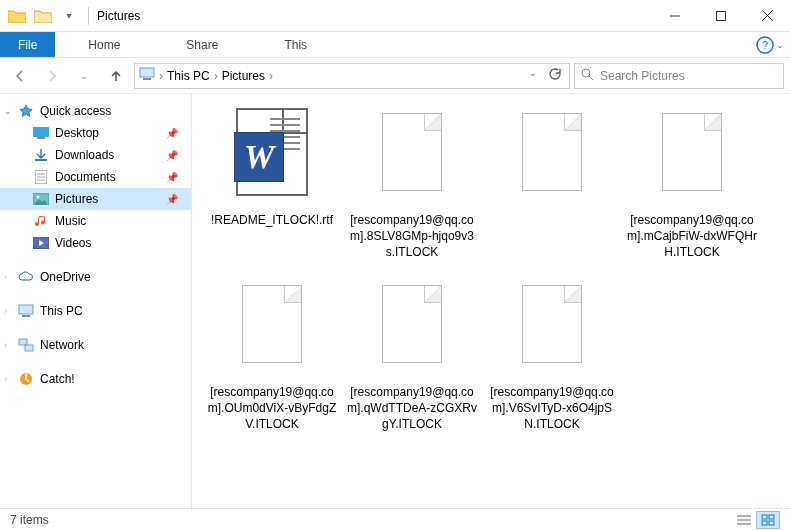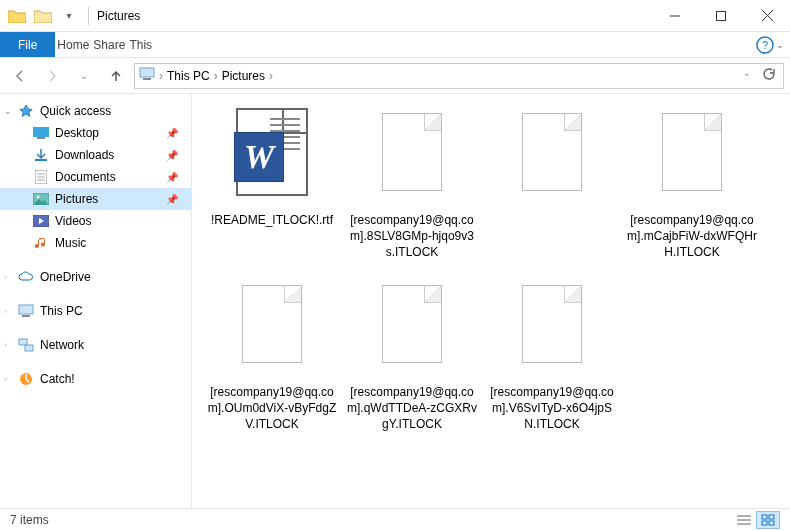--- a/index.html
+++ b/index.html
@@ -8,21 +8,21 @@
 .titlebar { height: 32px; background: #fff; display: flex; align-items: center; border-bottom: 1px solid #e5e5e5; }
 .qat { display: flex; align-items: center; gap: 4px; padding-left: 6px; }
 .qat-icon { width: 22px; height: 22px; display: flex; align-items: center; justify-content: center; }
 .title-sep { width: 1px; height: 18px; background: #d0d0d0; margin: 0 8px; }
 .title-text { font-size: 12px; color: #000; }
 .title-spacer { flex: 1; }
 .sysbtn { width: 46px; height: 32px; display: flex; align-items: center; justify-content: center; color: #333; }
 
 .ribbon-tabs { height: 26px; display: flex; align-items: stretch; border-bottom: 1px solid #e5e5e5; }
 .file-tab { background: #1979ca; color: #ffffff; font-size: 12px; padding: 0 18px; display: flex; align-items: center; }
-.rtab { font-size: 12px; color: #444; padding: 0 2px; display: flex; align-items: center; }
+.rtab { font-size: 12px; color: #444; padding: 0 33px; display: flex; align-items: center; }
 .ribbon-help { margin-left: auto; width: 40px; display: flex; align-items: center; justify-content: center; color: #1979ca; }
 
 .addrbar { height: 36px; display: flex; align-items: center; padding: 4px 6px; gap: 4px; border-bottom: 1px solid #e8e8e8; }
 .navbtn { width: 28px; height: 28px; display: flex; align-items: center; justify-content: center; color: #888; }
 .navbtn.enabled { color: #333; }
 .addr-box { flex: 1; height: 26px; border: 1px solid #ccc; display: flex; align-items: center; padding: 0 4px; gap: 4px; font-size: 12px; }
 .crumb-sep { color: #888; }
 .addr-actions { margin-left: auto; display: flex; gap: 2px; }
 .search-box { width: 210px; height: 26px; border: 1px solid #ccc; display: flex; align-items: center; padding: 0 6px; gap: 6px; color: #888; font-size: 12px; }
 
@@ -137,20 +137,27 @@
     <span>Pictures</span>
     <span class="crumb-sep">›</span>
     <div class="addr-actions">
       <span style="color:#888;font-size:10px;padding:0 4px">⌄</span>
       <span style="color:#555;padding:0 4px"><svg width="14" height="14">
             <path d="M11 3a5 5 0 1 0 2 4" fill="none" stroke="#555" stroke-width="1.3"></path>
             <path d="M13 2v4h-4" fill="none" stroke="#555" stroke-width="1.3"></path>
           </svg></span>
     </div>
   </div>
+  <div class="search-box">
+    <span><svg width="13" height="13">
+          <circle cx="5" cy="5" r="4" fill="none" stroke="#888"></circle>
+          <line x1="8" y1="8" x2="12" y2="12" stroke="#888"></line>
+        </svg></span>
+    <span>Search Pictures</span>
+  </div>
 </div>
 
 <div class="main">
   <div class="sidebar">
     <div class="tree-item">
       <span class="tree-caret">⌄</span>
       <span class="tree-icon">
           <svg width="14" height="14">
             <path d="M7 1l2 4 4 .5-3 3 .8 4L7 10l-3.8 2.5.8-4-3-3 4-.5z" fill="#4aa3e0" stroke="#2b7fc1"></path>
           </svg>
@@ -196,34 +203,34 @@
               <rect x="0" y="0" width="16" height="12" fill="#6ec4bc" stroke="#3a9c94"></rect>
               <circle cx="5" cy="4" r="1.5" fill="#fff"></circle>
               <path d="M2 10l4-4 3 3 2-2 3 3v2H2z" fill="#3a9c94"></path>
             </svg>
           </span>
           <span>Pictures</span>
           <span class="pin">📌</span>
         </div>
         <div class="tree-item child">
           <span class="tree-icon">
+            <svg width="14" height="14">
+              <path d="M5 2v8a2 2 0 1 1-1-1.7V4l7-1.5v6a2 2 0 1 1-1-1.7V2z" fill="#e06a2b"></path>
+            </svg>
+          </span>
+          <span>Music</span>
+        </div>
+        <div class="tree-item child">
+          <span class="tree-icon">
             <svg width="16" height="12">
               <rect x="0" y="0" width="16" height="12" fill="#5a6dbb" stroke="#3e4f99"></rect>
               <path d="M6 3v6l5-3z" fill="#fff"></path>
             </svg>
           </span>
           <span>Videos</span>
-        </div>
-        <div class="tree-item child">
-          <span class="tree-icon">
-            <svg width="14" height="14">
-              <path d="M5 2v8a2 2 0 1 1-1-1.7V4l7-1.5v6a2 2 0 1 1-1-1.7V2z" fill="#e06a2b"></path>
-            </svg>
-          </span>
-          <span>Music</span>
         </div>
       </div>
     <div class="tree-spacer"></div>
     <div class="tree-item">
       <span class="tree-caret" style="color:#bbb">›</span>
       <span class="tree-icon">
           <svg width="16" height="12">
             <path d="M4 9a3 3 0 0 1 0-6 4 4 0 0 1 7 0 3 3 0 0 1 1 6z" fill="#fff" stroke="#0a73c4"></path>
           </svg>
         </span>

